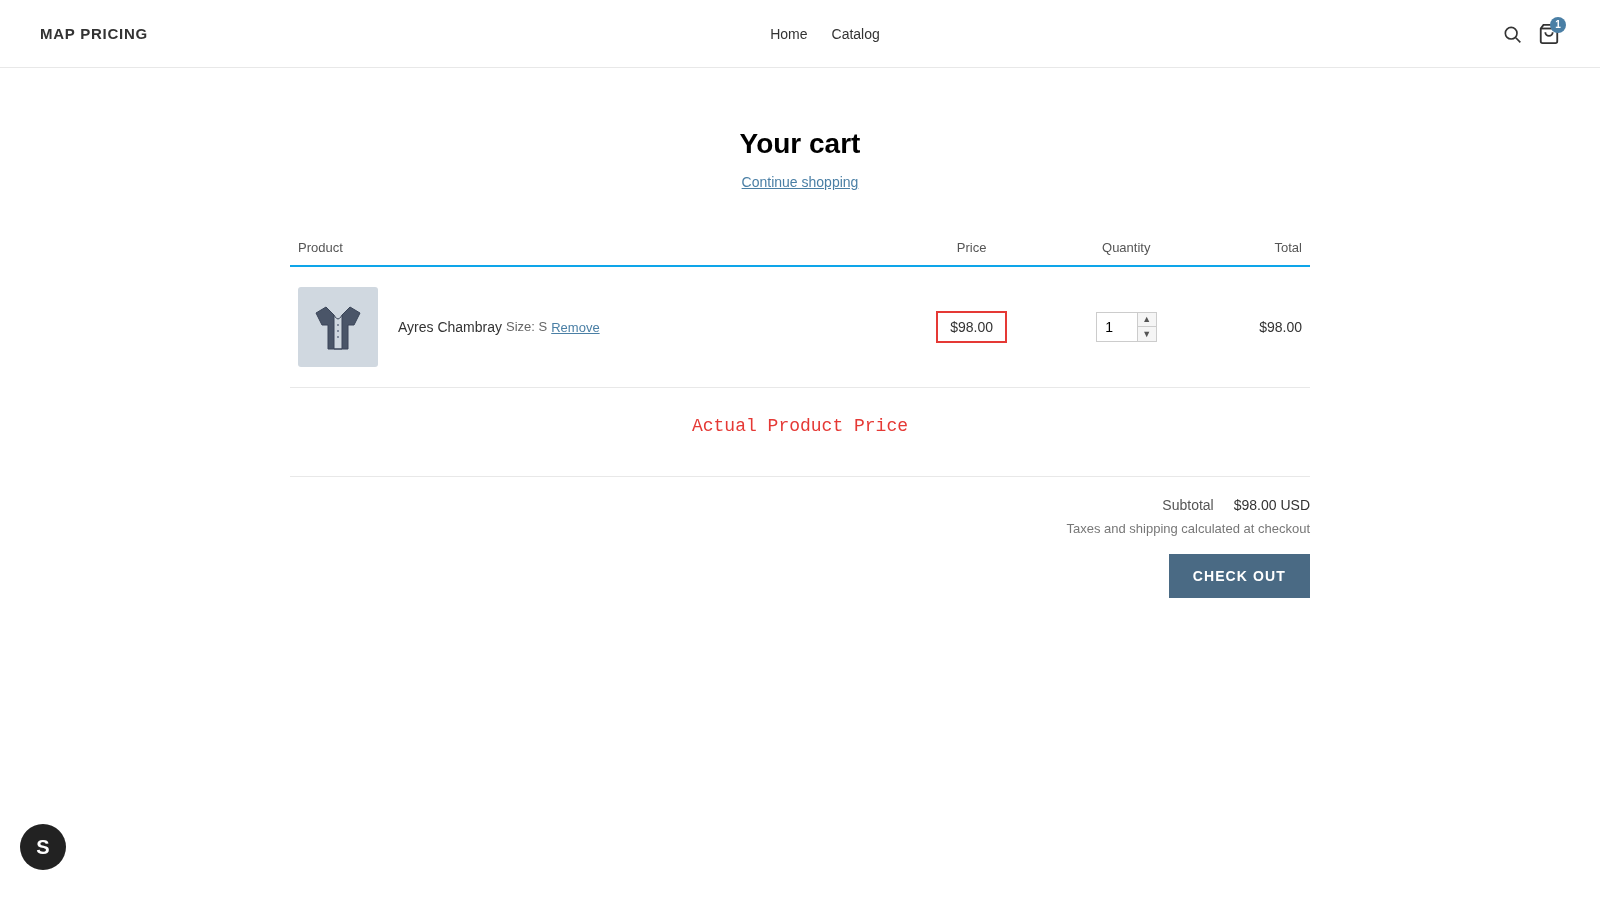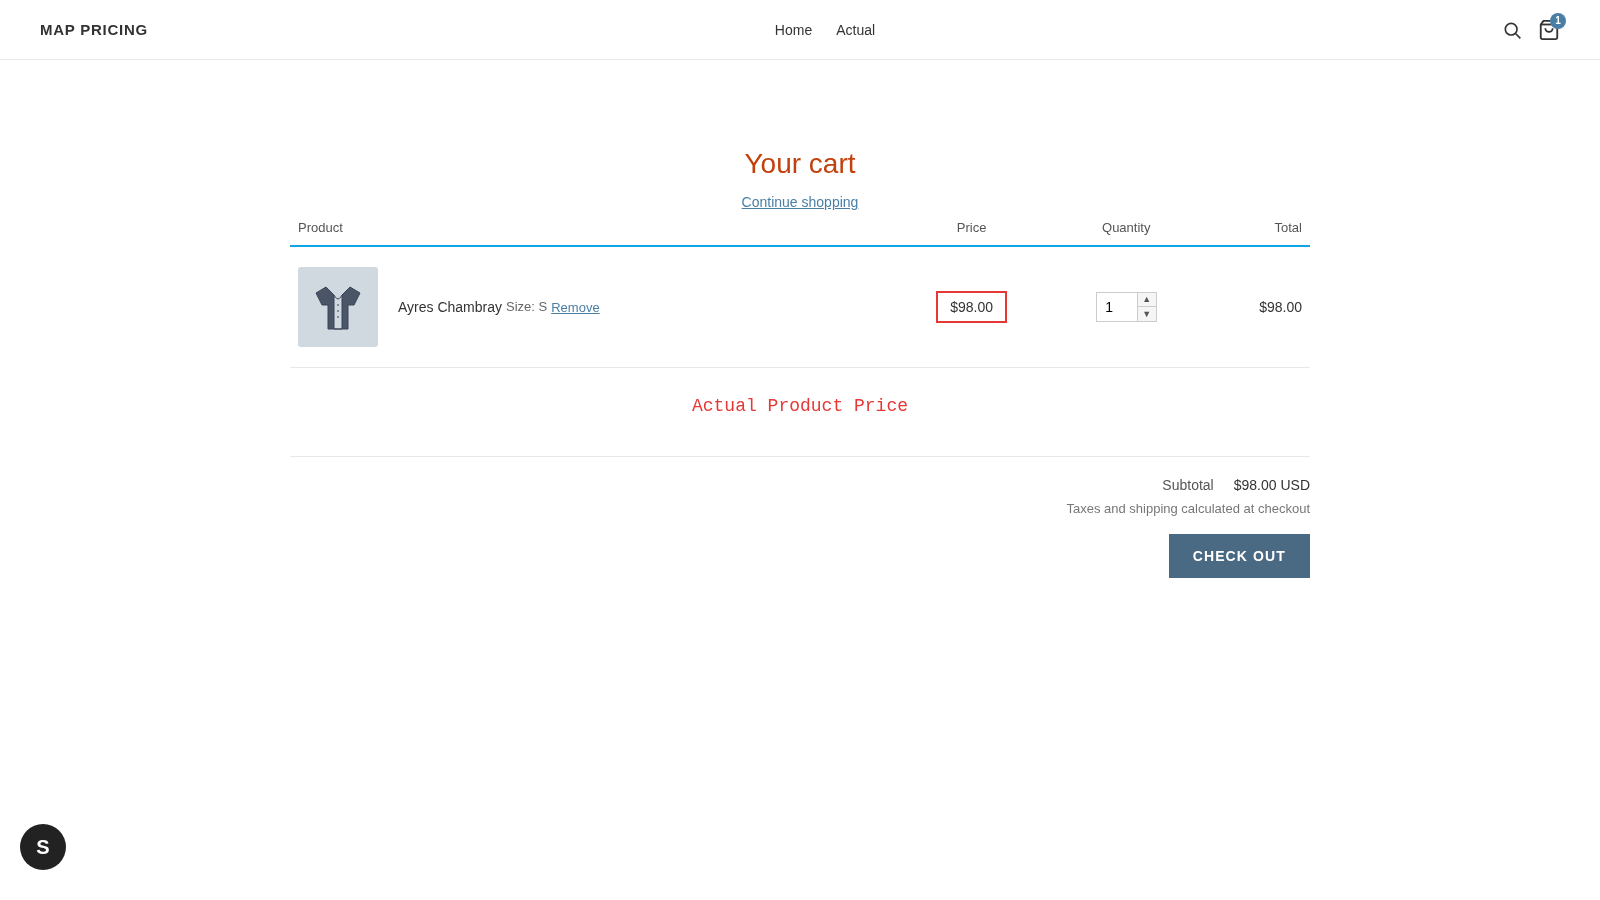--- a/index.html
+++ b/index.html
@@ -4,21 +4,21 @@
   <style>
     * { box-sizing: border-box; margin: 0; padding: 0; }
     body { font-family: -apple-system, BlinkMacSystemFont, 'Helvetica Neue', Helvetica, Arial, sans-serif; background: #fff; color: #333; font-size: 14px; }
 
     
     .header {
       display: flex;
       align-items: center;
       justify-content: space-between;
       padding: 0 40px;
-      height: 60px;
+      height: 68px;
       border-bottom: 1px solid #e8e8e8;
     }
     .header-logo {
       font-weight: 700;
       font-size: 15px;
       letter-spacing: 0.05em;
       text-transform: uppercase;
       color: #333;
     }
     .header-nav {
@@ -61,31 +61,31 @@
 
     
     .main {
       max-width: 1100px;
       margin: 0 auto;
       padding: 60px 40px 80px;
     }
     .page-title {
       text-align: center;
       font-size: 28px;
-      font-weight: 400;
-      color: #c2410c;
+      font-weight: 700;
+      color: #000000;
       margin-bottom: 14px;
-      margin-top: 28px;
     }
     .continue-shopping-link {
       display: block;
       text-align: center;
       color: #4a7fa5;
       text-decoration: underline;
       font-size: 14px;
+      margin-bottom: 40px;
       cursor: pointer;
     }
 
     
     .cart-table {
       width: 100%;
       border-collapse: collapse;
     }
     .cart-table thead tr {
       border-bottom: 2px solid #0ea5e9;
@@ -279,21 +279,21 @@
       font-weight: 700;
     }
   </style>
 </head>
 <body>
 
 <header class="header">
   <div class="header-logo">MAP PRICING</div>
   <nav class="header-nav">
     <a href="#">Home</a>
-    <a href="#">Actual</a>
+    <a href="#">Catalog</a>
   </nav>
   <div class="header-icons">
     <button class="header-icon-btn">
       <svg width="20" height="20" fill="none" stroke="#333" stroke-width="2" viewBox="0 0 24 24">
         <circle cx="11" cy="11" r="7"></circle>
         <line x1="16.5" y1="16.5" x2="22" y2="22"></line>
       </svg>
     </button>
     <button class="header-icon-btn">
       <svg width="22" height="22" fill="none" stroke="#333" stroke-width="2" viewBox="0 0 24 24">

